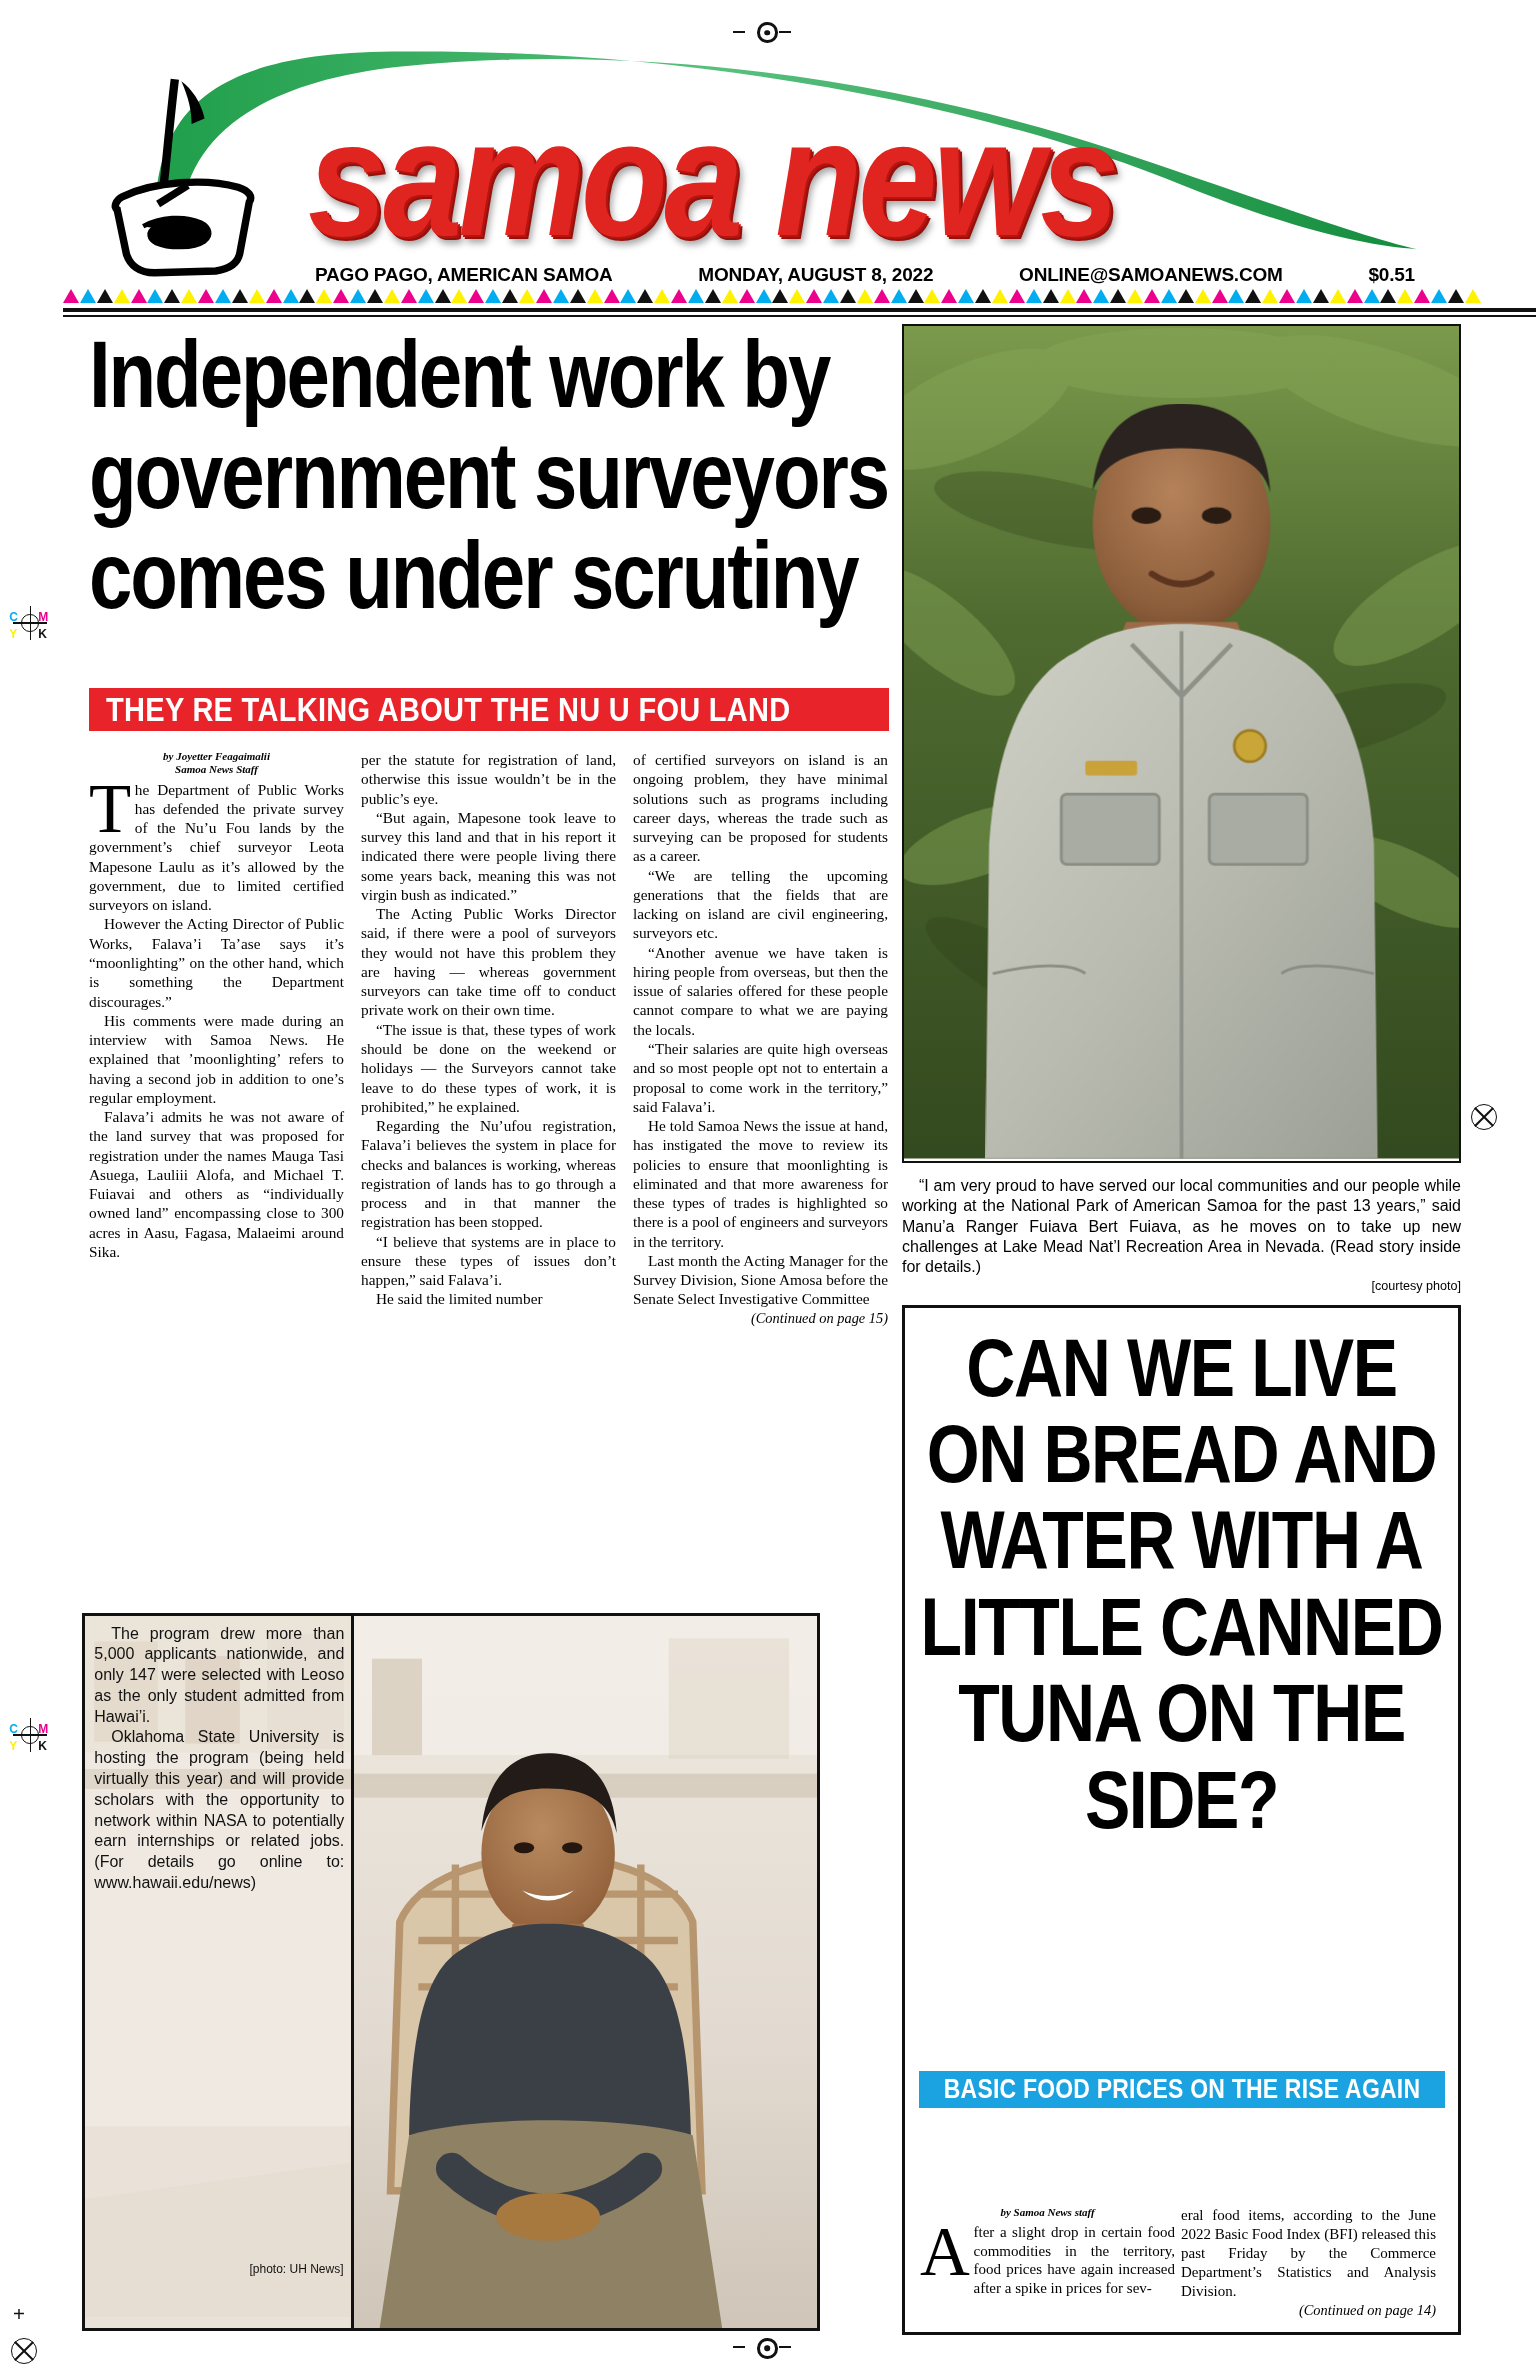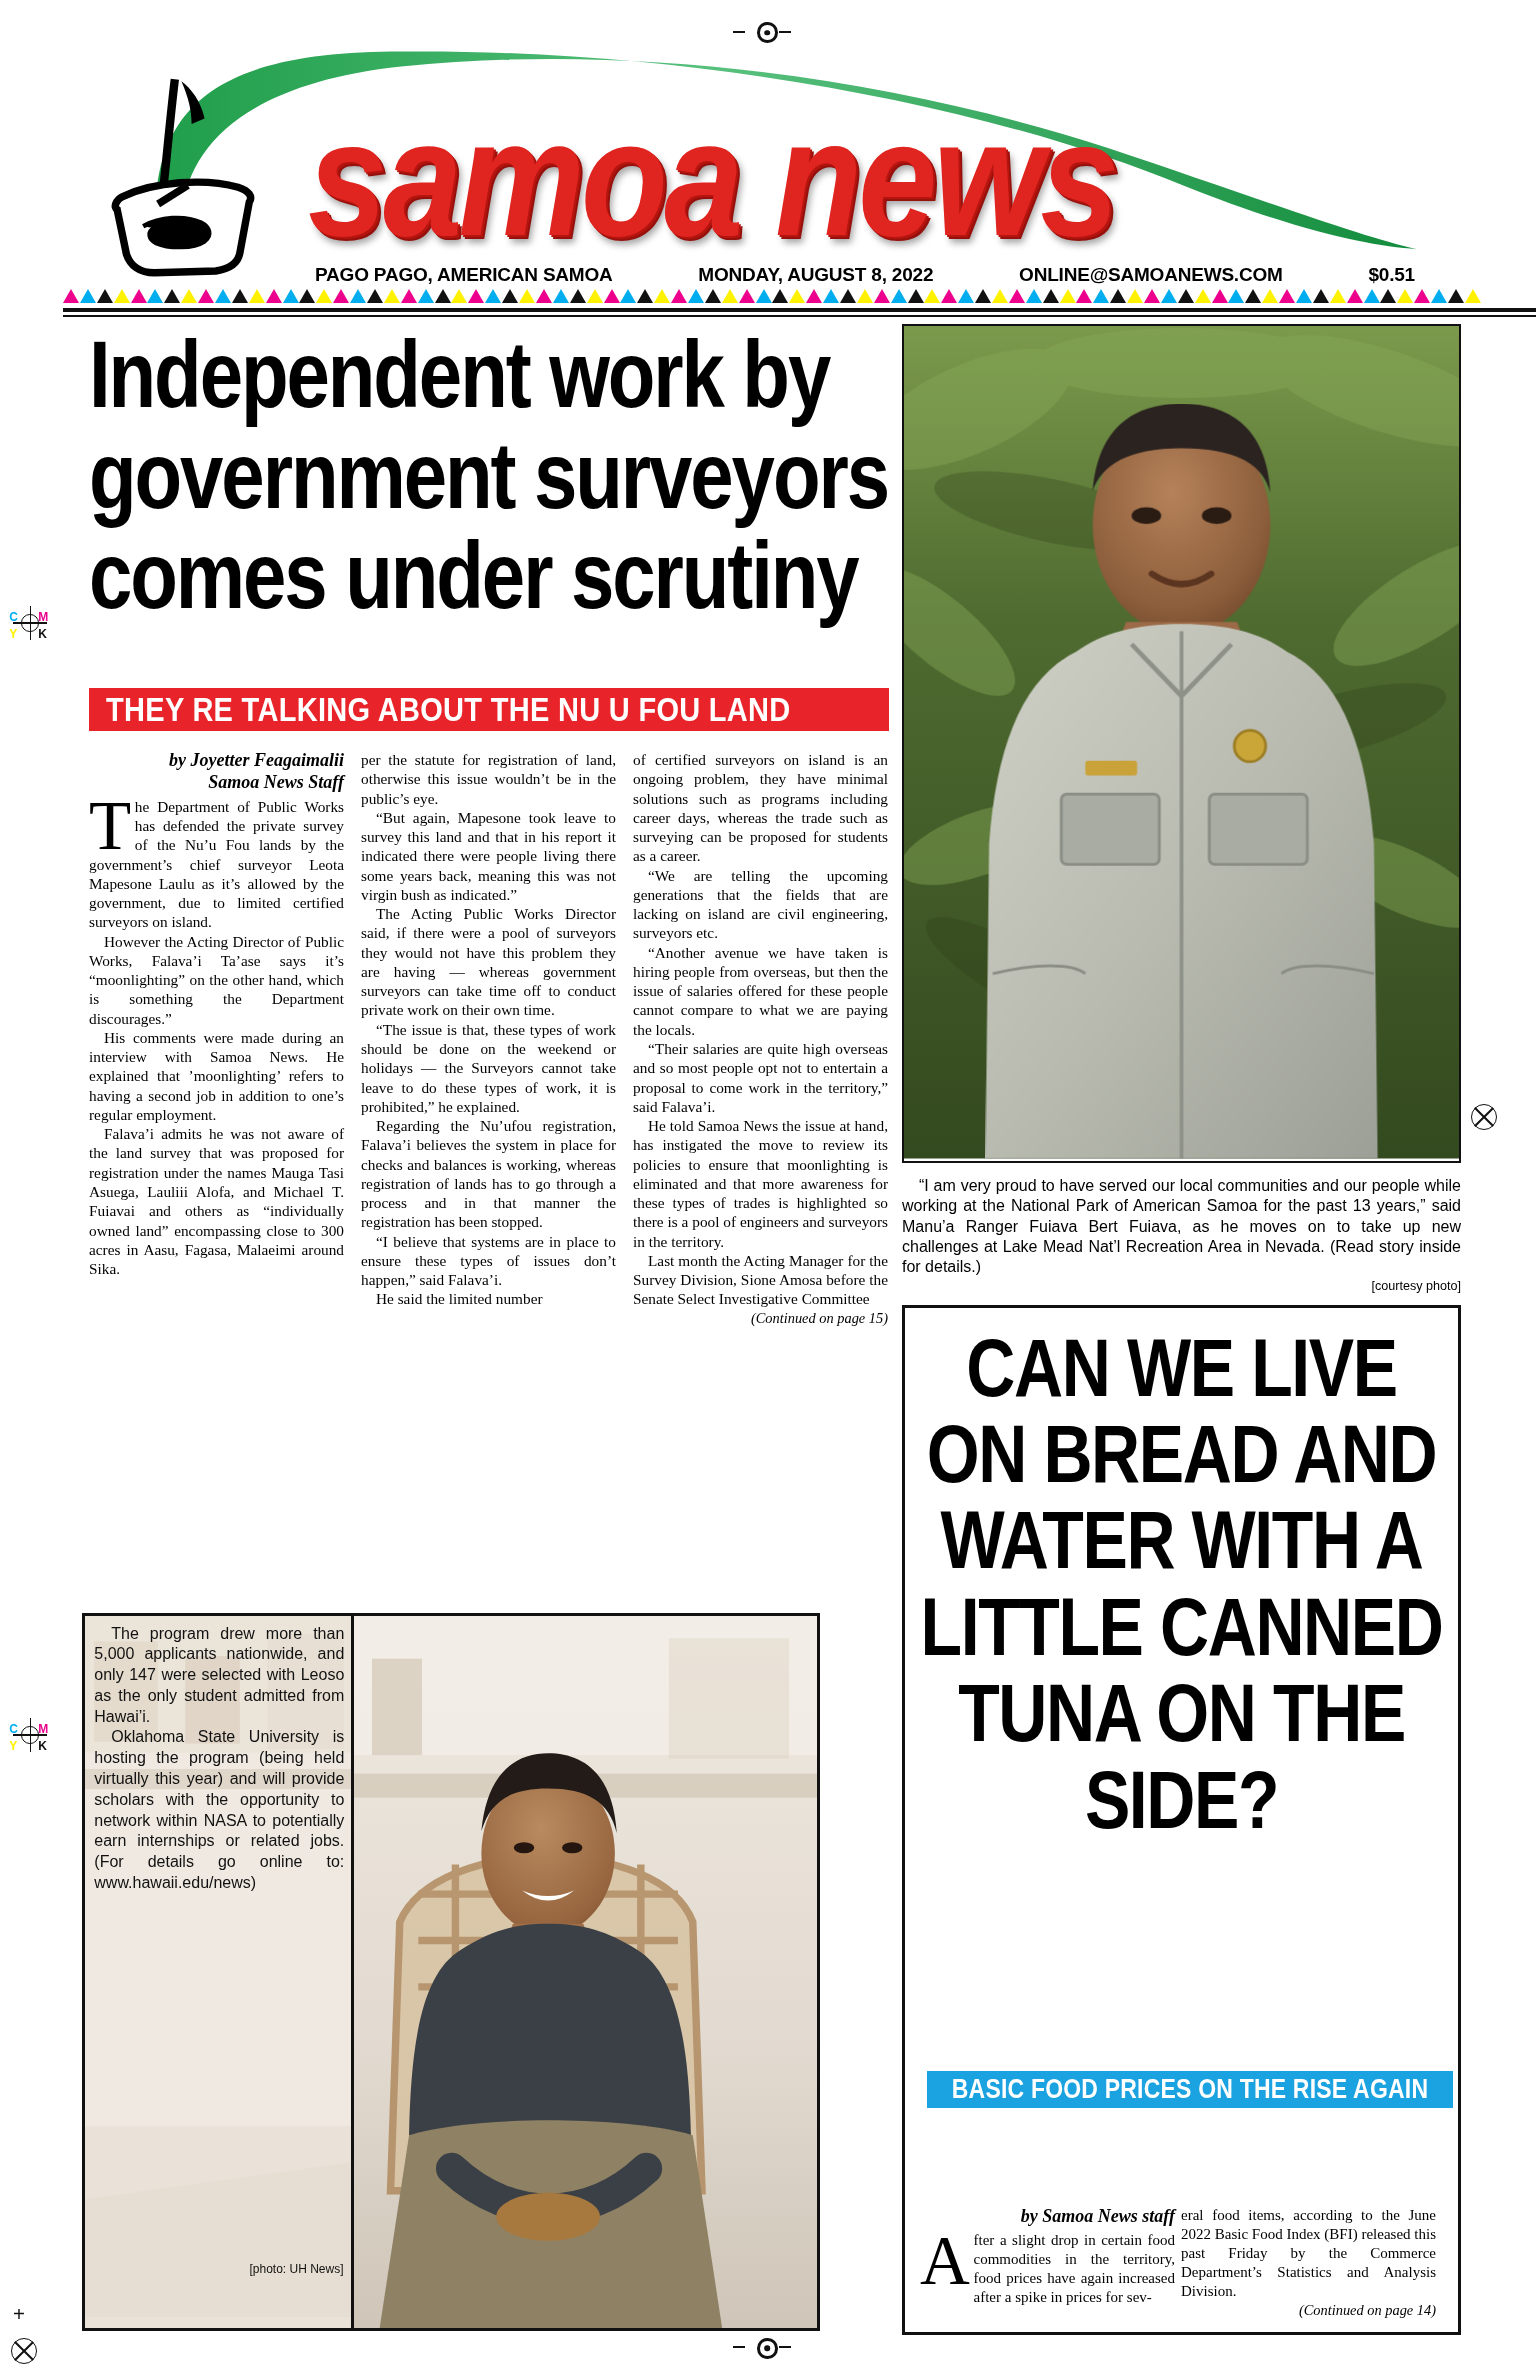--- a/index.html
+++ b/index.html
@@ -210,24 +210,24 @@
     font-family: "Liberation Serif", serif;
     font-size: 15.3px;
     line-height: 1.26;
     text-align: justify;
     hyphens: auto;
     color: #000;
   }
   .byline {
     font-weight: bold;
     font-style: italic;
-    font-size: 18px;
+    font-size: 11px;
     line-height: 1.22;
     margin-bottom: 2.8px;
-    text-align: right;
+    text-align: center;
     font-family: Liberation Serif, serif;
   }
   .col p { margin: 0; text-indent: 15px; }
   .col p.noindent { text-indent: 0; }
   .dropcap-para::first-letter {
     float: left;
     font-size: 69px;
     line-height: 0.78;
     padding: 3.7px 3.7px 0 0;
     font-family: "Liberation Serif", serif;
@@ -287,21 +287,21 @@
     line-height: 1.06;
     letter-spacing: -1.4px;
     text-align: center;
     color: #000;
     padding: 13px 11.2px 0 11.2px;
     transform: scaleY(1.2);
     transform-origin: center top;
   }
   #blue-banner {
     position: absolute;
-    left: 22px; bottom: 224px;
+    left: 14px; bottom: 224px;
     width: 526px;
     height: 37px;
     background: #1ba2e0;
     display: flex;
     align-items: center;
     justify-content: center;
   }
   #blue-banner .txt {
     font-family: "Liberation Sans", sans-serif;
     font-weight: bold;

